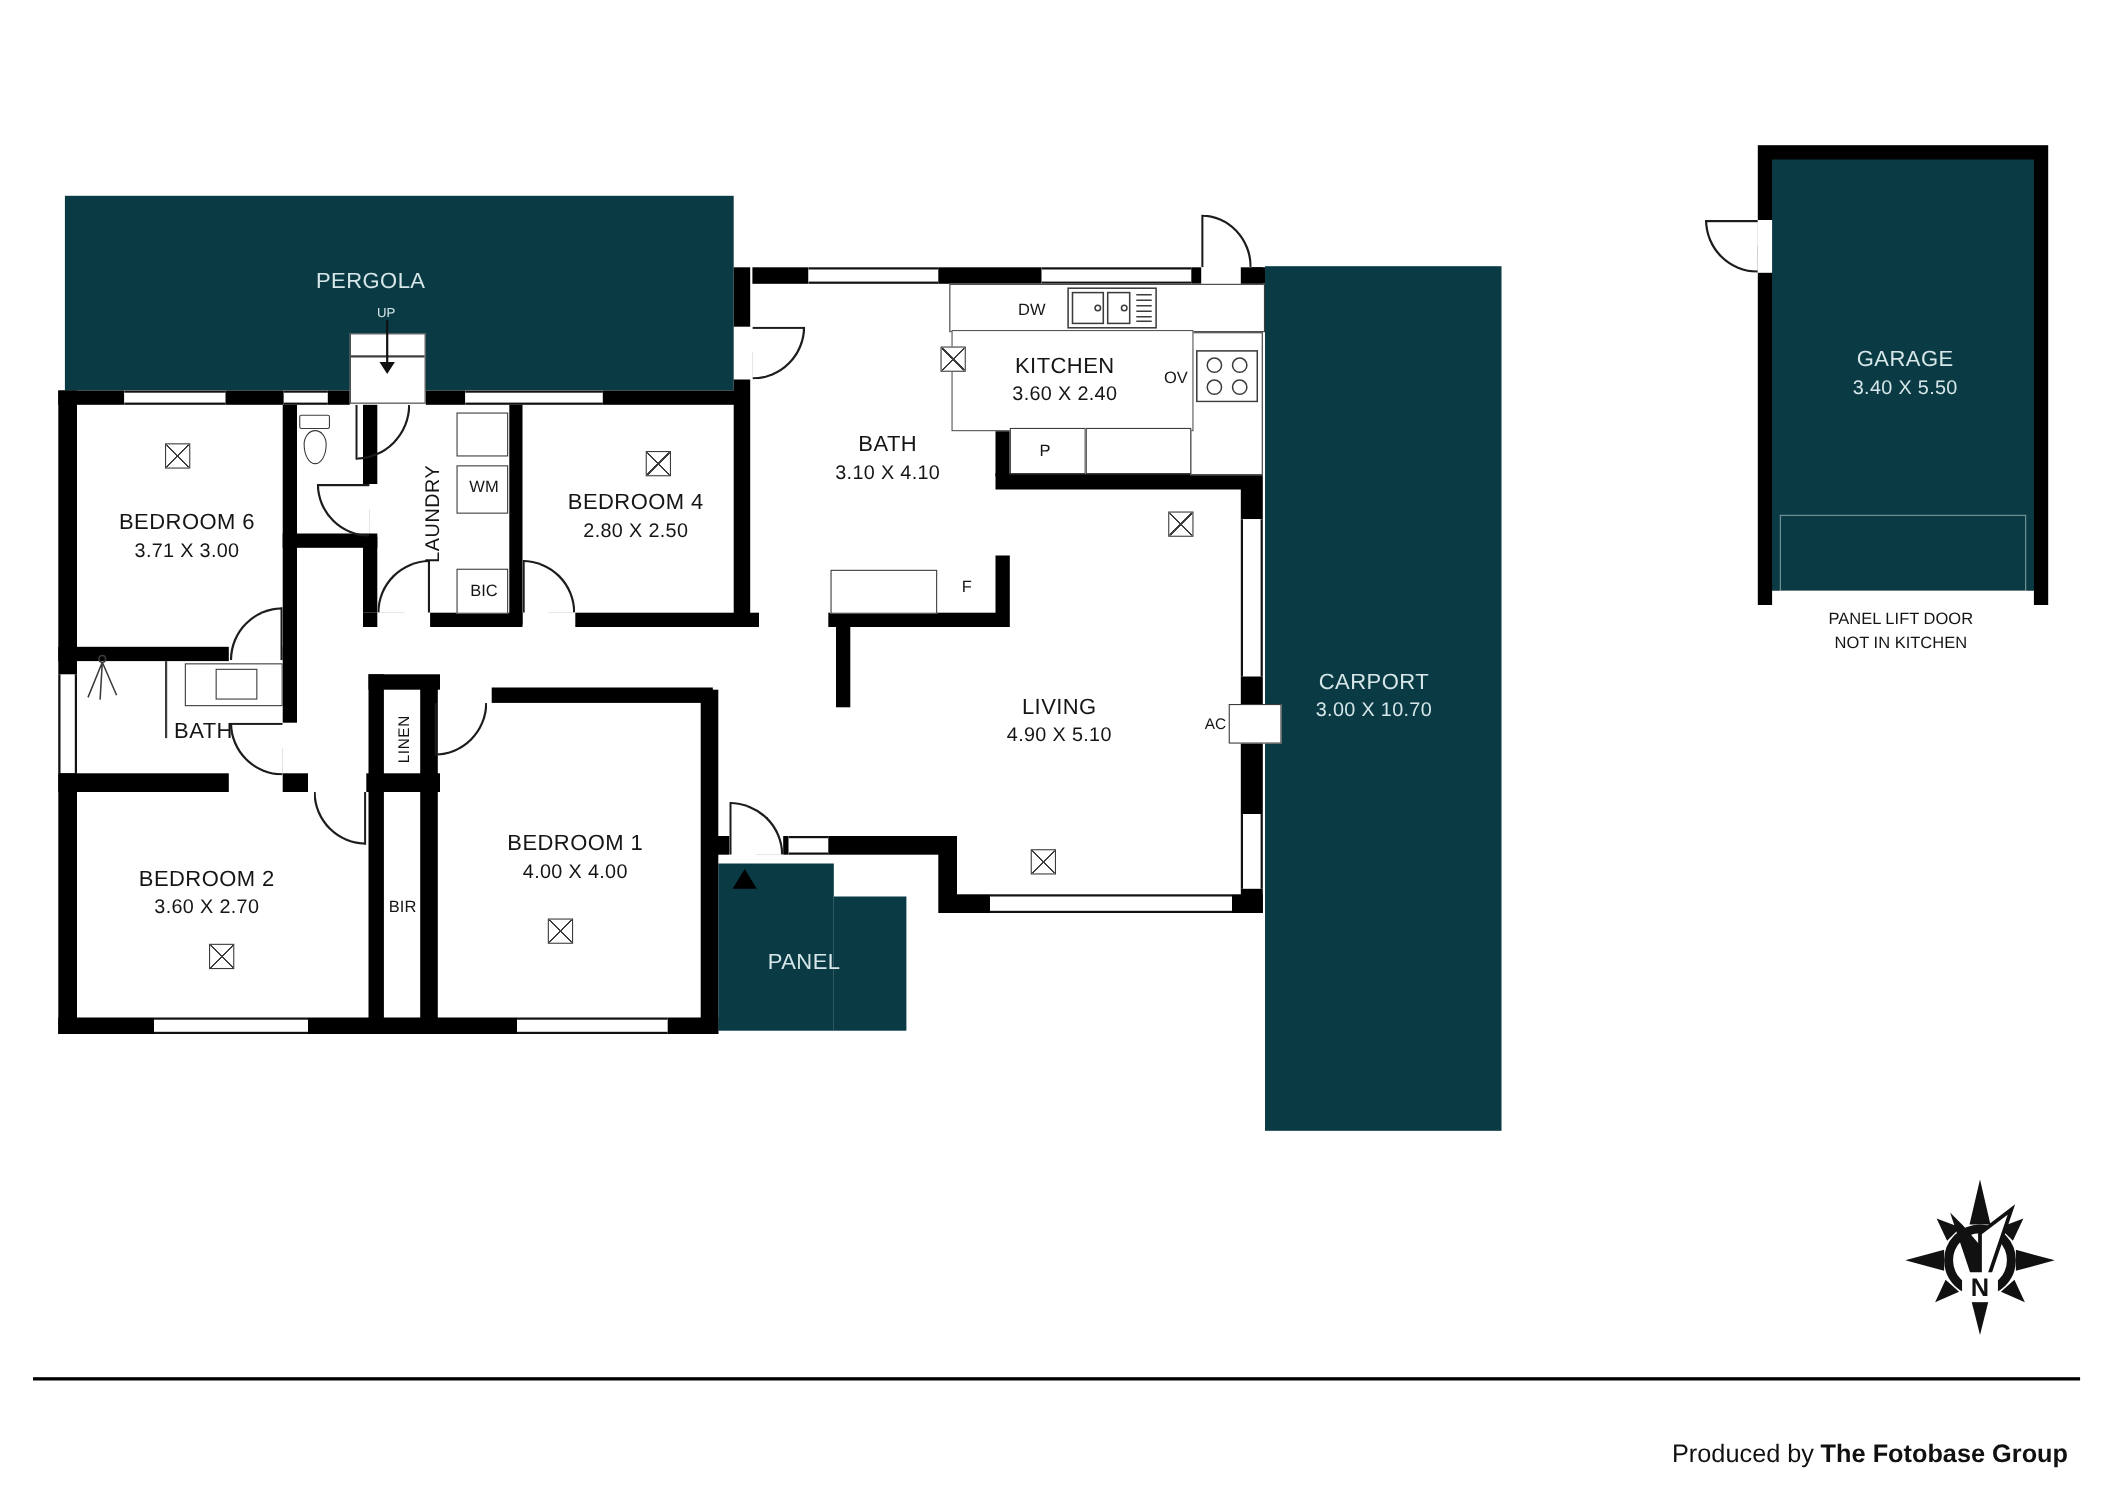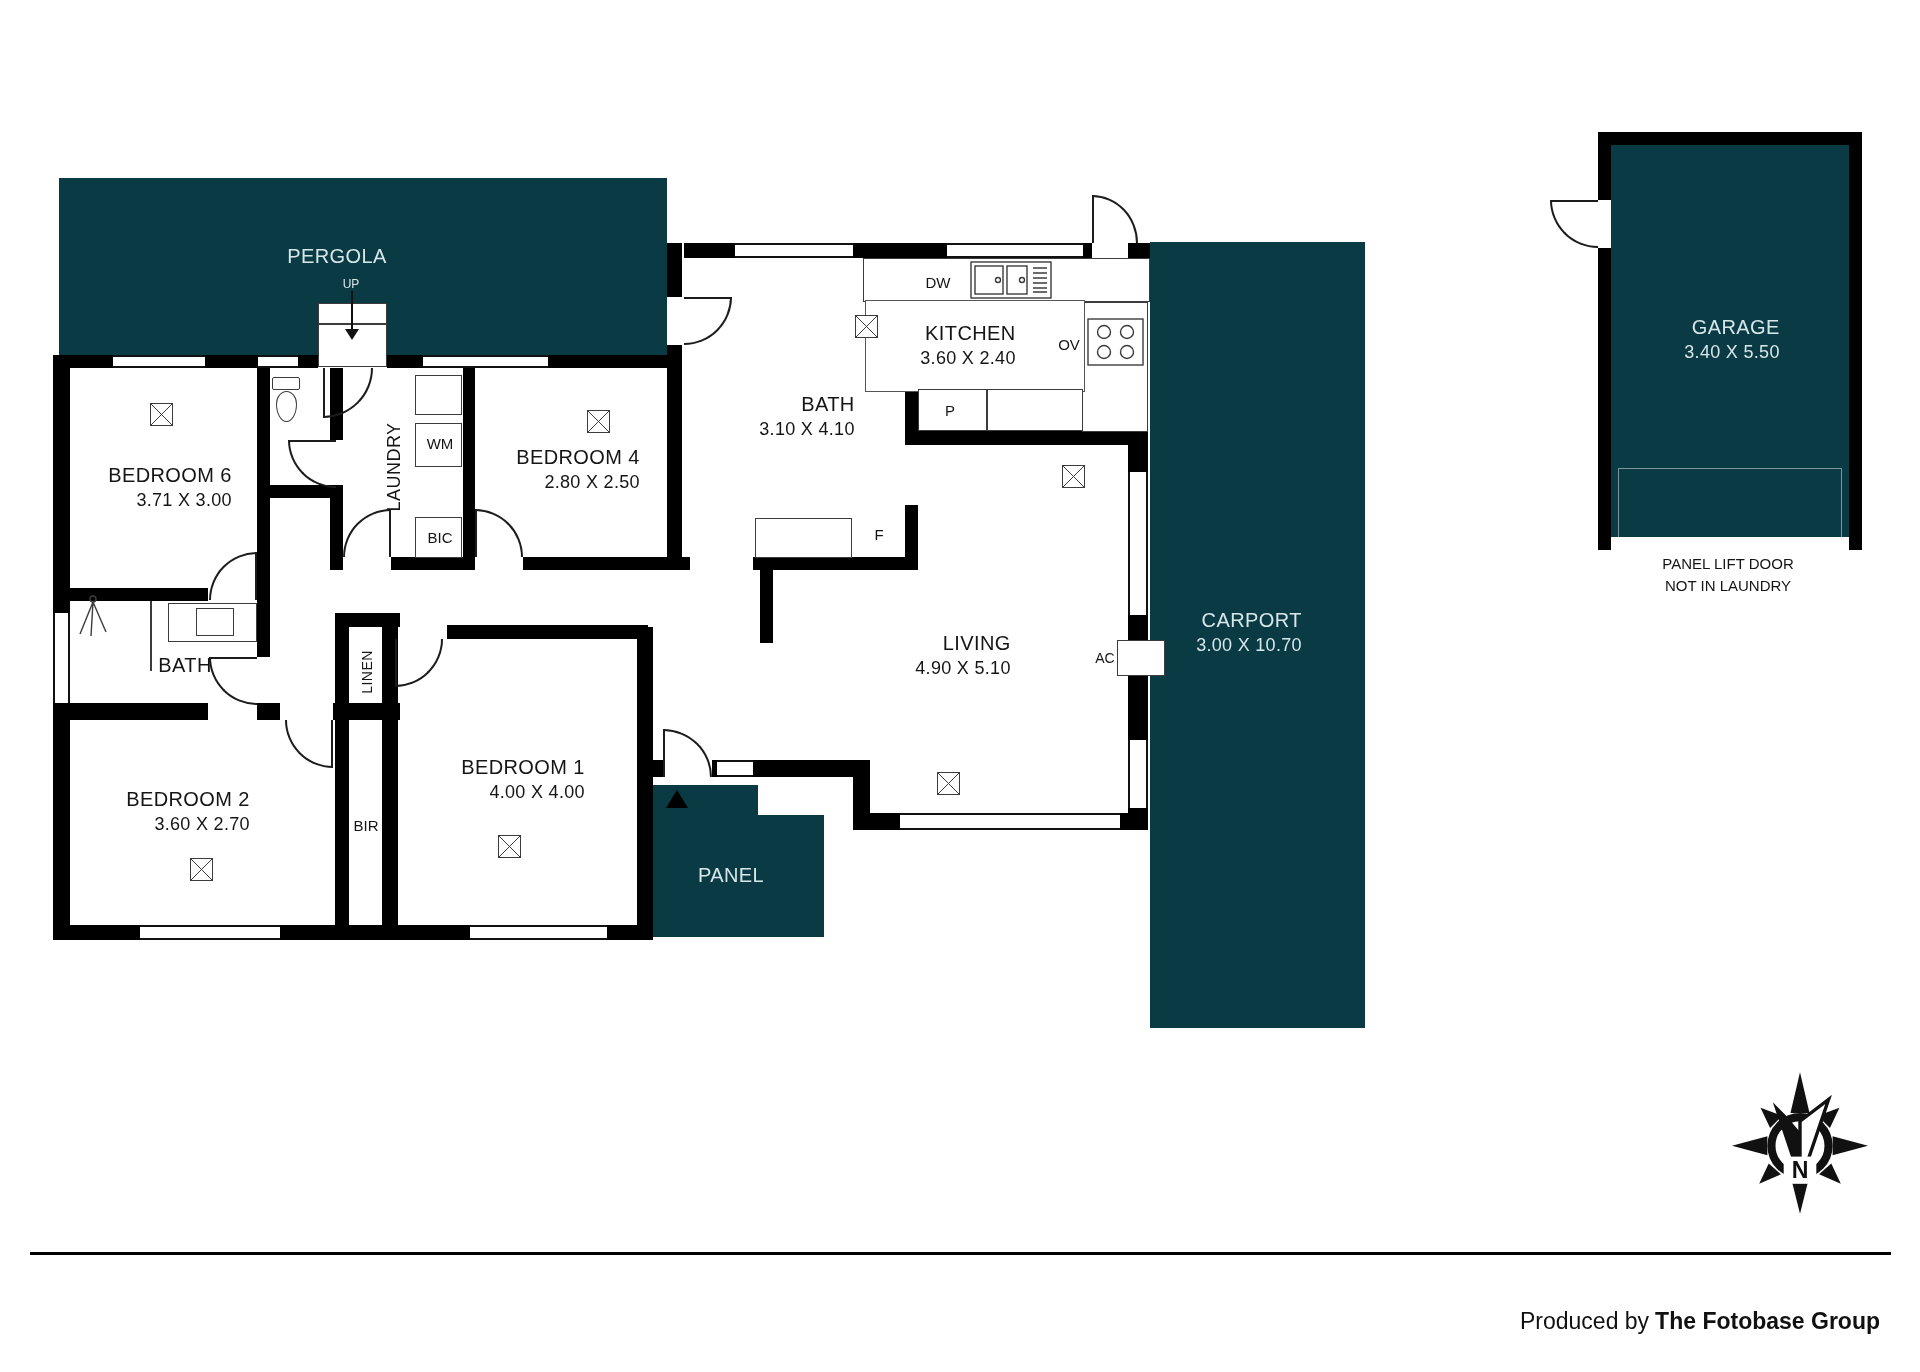--- a/index.html
+++ b/index.html
@@ -13,21 +13,21 @@
   .case{position:absolute;background:#fff;border:1.5px solid #3c3c3c;box-sizing:border-box;}
   .door{position:absolute;box-sizing:border-box;border:0 solid #1c1c1c;}
   .dSE{border-right-width:2px;border-bottom-width:2px;border-bottom-right-radius:100%;}
   .dNE{border-top-width:2px;border-right-width:2px;border-top-right-radius:100%;}
   .dNW{border-top-width:2px;border-left-width:2px;border-top-left-radius:100%;}
   .dSW{border-bottom-width:2px;border-left-width:2px;border-bottom-left-radius:100%;}
   .lt{border-top-width:2px;} .ll{border-left-width:2px;} .lr{border-right-width:2px;}
   .fan{position:absolute;width:23px;height:23px;border:1.2px solid #3c3c3c;box-sizing:border-box;background:
     linear-gradient(45deg, transparent calc(50% - .7px), #3c3c3c calc(50% - .7px), #3c3c3c calc(50% + .7px), transparent calc(50% + .7px)),
     linear-gradient(135deg, transparent calc(50% - .7px), #3c3c3c calc(50% - .7px), #3c3c3c calc(50% + .7px), transparent calc(50% + .7px)),#fff;}
-  .lbl{position:absolute;transform:translate(-50%,-50%);text-align:right;white-space:nowrap;
+  .lbl{position:absolute;transform:translate(-50%,-50%);text-align:center;white-space:nowrap;
        font-size:20px;letter-spacing:.4px;line-height:25px;}
   .lbl .dims{font-size:18px;letter-spacing:.3px;}
   .sm{position:absolute;transform:translate(-50%,-50%);font-size:15px;white-space:nowrap;}
   .vlbl{position:absolute;transform:translate(-50%,-50%) rotate(-90deg);font-size:15px;letter-spacing:.5px;white-space:nowrap;}
   .light{color:#d6e6e9;}
   .tri-up{position:absolute;width:0;height:0;border-left:11px solid transparent;border-right:11px solid transparent;border-bottom:18px solid #000;}
   .tri-dn{position:absolute;width:0;height:0;border-left:7px solid transparent;border-right:7px solid transparent;border-top:11px solid #111;}
   .footer-line{position:absolute;left:30px;top:1252px;width:1861px;height:3px;background:#000;}
   .disc{position:absolute;left:37px;top:1284px;font-size:23px;line-height:26px;color:#111;}
   .produced{position:absolute;right:40px;top:1308px;font-size:23px;color:#111;white-space:nowrap;}
@@ -237,21 +237,21 @@
   <div class="sm" style="left:440px;top:537px;">BIC</div>
   <div class="sm" style="left:938px;top:282px;">DW</div>
   <div class="sm" style="left:1069px;top:344px;">OV</div>
   <div class="sm" style="left:950px;top:410px;">P</div>
   <div class="sm" style="left:879px;top:534px;">F</div>
   <div class="sm" style="left:1105px;top:658px;font-size:14px;">AC</div>
   <div class="vlbl" style="left:367px;top:672px;font-size:14px;">LINEN</div>
   <div class="sm" style="left:366px;top:825px;">BIR</div>
 
   <div class="sm" style="left:1728px;top:563px;">PANEL LIFT DOOR</div>
-  <div class="sm" style="left:1728px;top:585px;">NOT IN LAUNDRY</div>
+  <div class="sm" style="left:1728px;top:585px;">NOT IN KITCHEN</div>
 
   <svg class="abs" style="left:1732px;top:1072px;" width="136" height="142" viewBox="0 0 100 104">
     <g fill="#111">
       <path d="M50 0 L57 30 L43 30 Z"></path>
       <path d="M50 104 L56 80 L44 80 Z"></path>
       <path d="M0 54 L26 47 L26 61 Z"></path>
       <path d="M100 54 L74 47 L74 61 Z"></path>
       <path d="M79 26 L63 32 L72 41 Z"></path>
       <path d="M21 26 L37 32 L28 41 Z"></path>
       <path d="M80 82 L64 75 L73 67 Z"></path>

